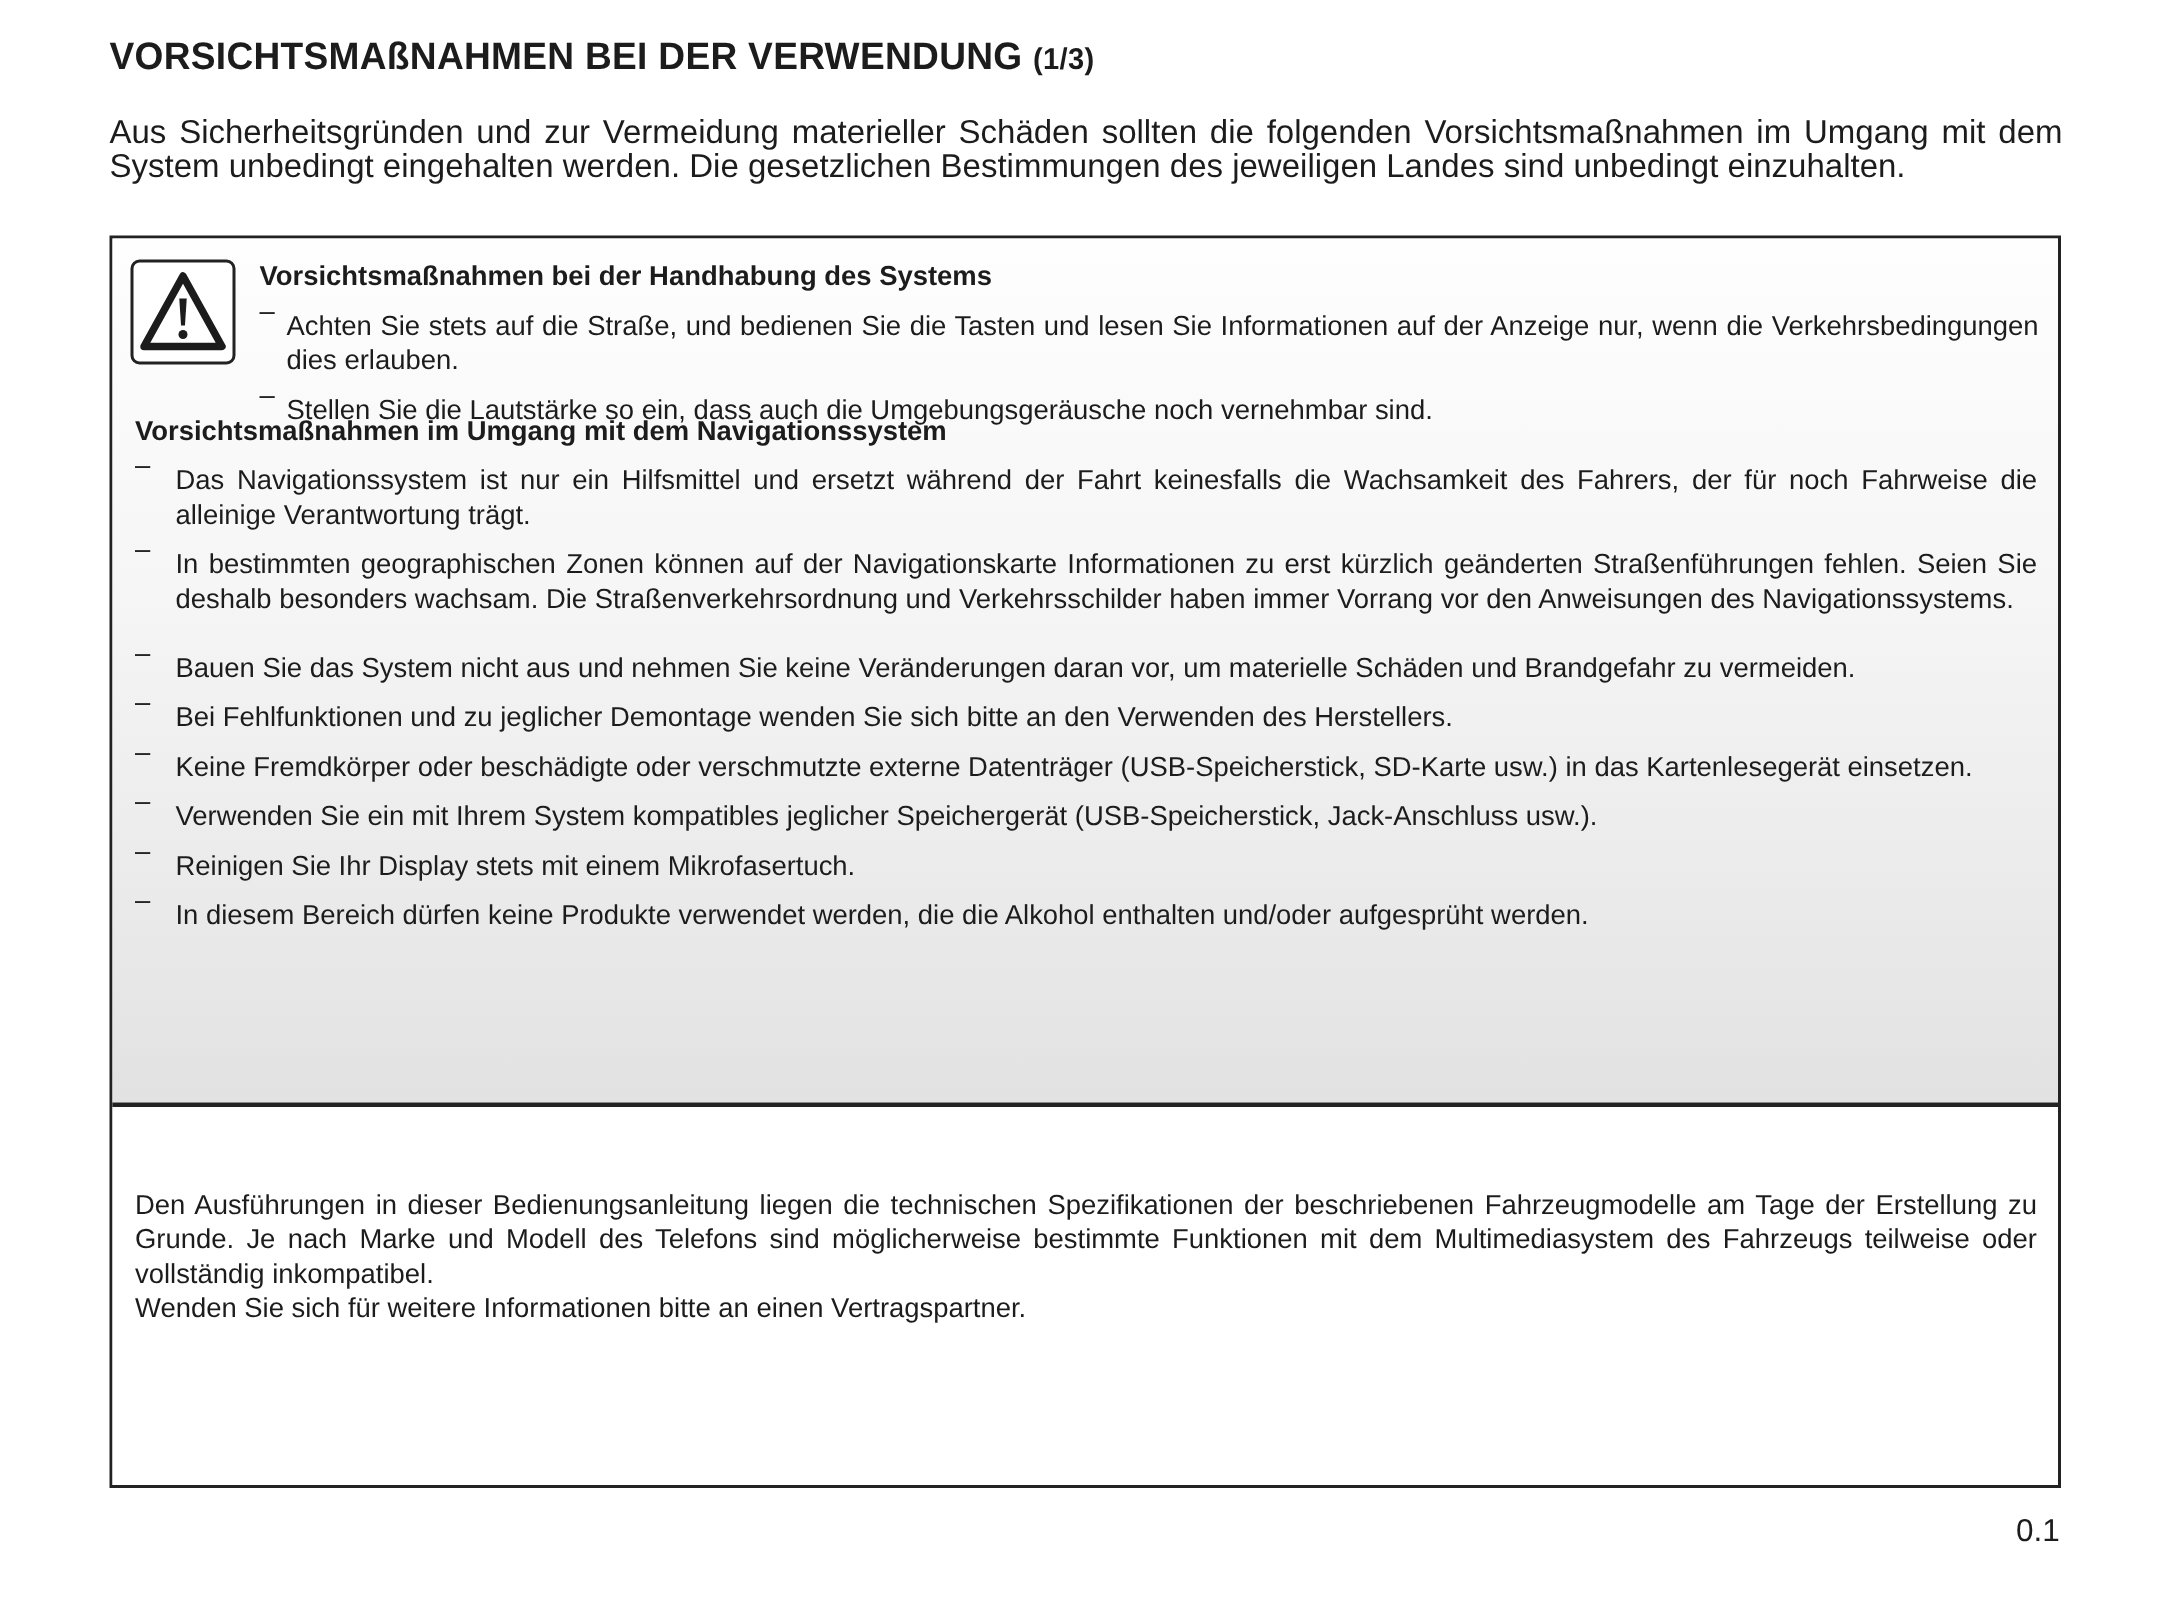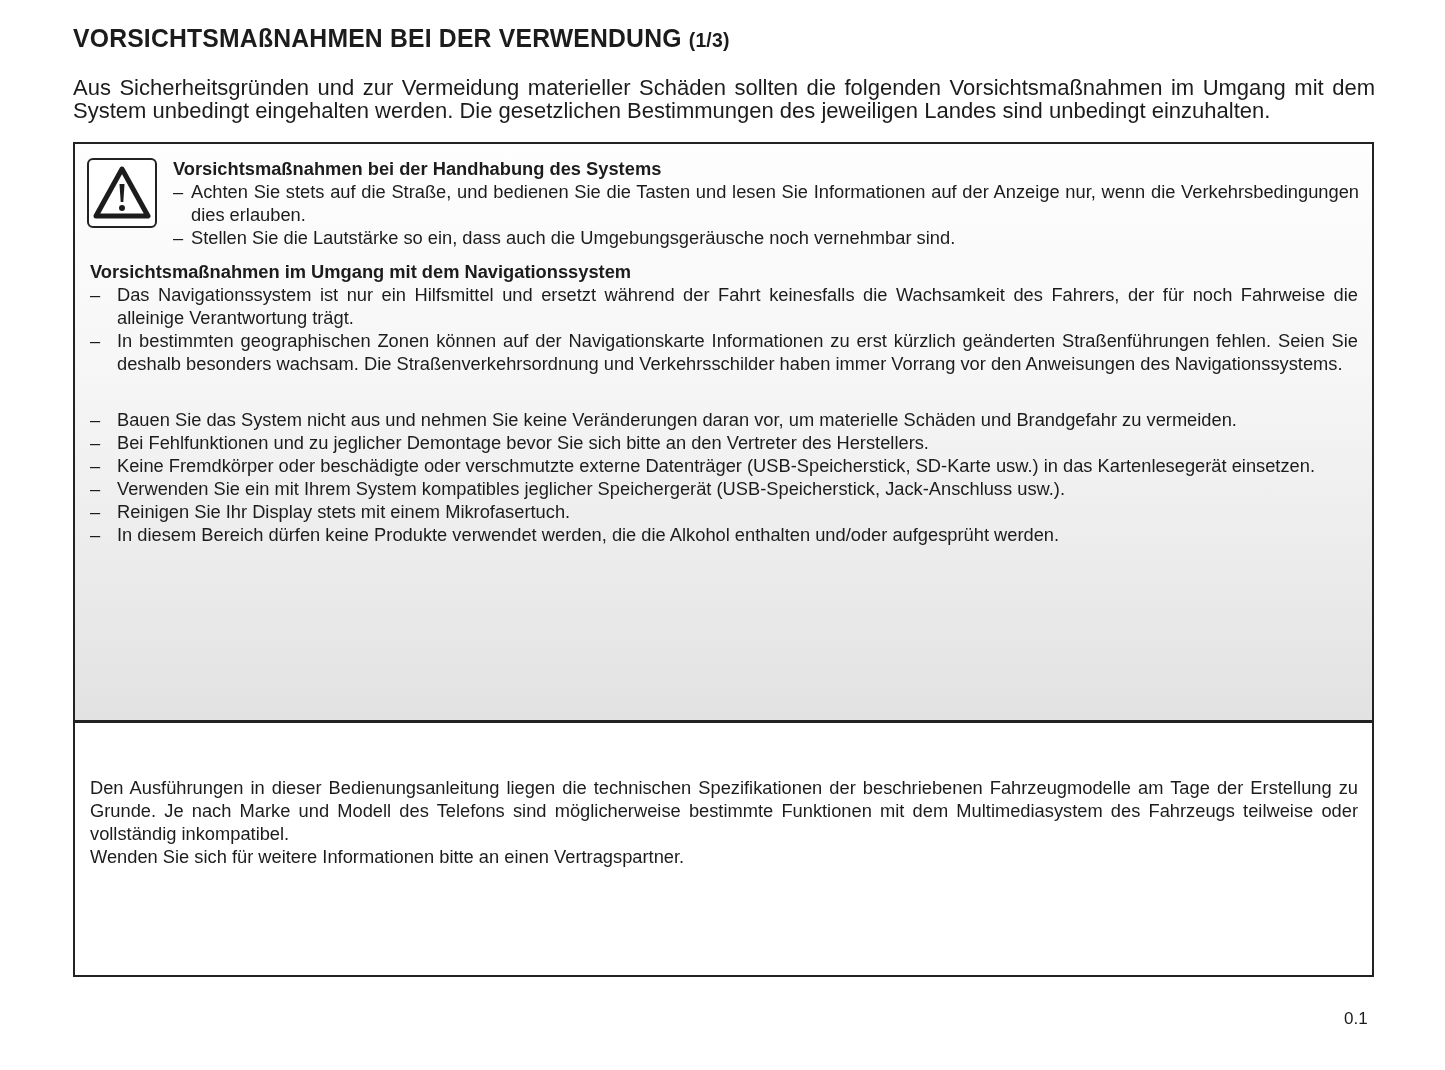--- a/index.html
+++ b/index.html
@@ -36,21 +36,21 @@
       top: 76px;
       width: 1302px;
       font-size: 22px;
       line-height: 23px;
       text-align: justify;
       color: #1c1c1c;
     }
     .box {
       position: absolute;
       left: 73px;
-      top: 142px;
+      top: 157px;
       width: 1297px;
       height: 831px;
       border: 2px solid #222222;
       box-sizing: content-box;
     }
     .box-top {
       position: absolute;
       left: 0;
       top: 0;
       width: 1297px;
@@ -102,20 +102,21 @@
       display: flex;
       text-align: justify;
     }
     .dash-item .dash {
       flex: 0 0 auto;
       width: 18px;
     }
     .dash-item .text {
       flex: 1 1 auto;
       text-align: justify;
+      margin-top: 10px;
     }
     .wide-block {
       position: absolute;
       left: 15px;
       width: 1268px;
     }
     .wide-block .dash-item .dash {
       width: 27px;
     }
     .nav-block { top: 116px; }
@@ -130,21 +131,21 @@
       color: #1c1c1c;
       text-align: justify;
     }
     .bottom-text p {
       margin: 0;
     }
     .page-number {
       position: absolute;
       left: 1344px;
       top: 1009px;
-      font-size: 17px;
+      font-size: 21px;
       color: #1c1c1c;
     }
   </style>
 </head>
 <body>
 
 <h1 class="page-title" style="margin:0;">
   <span>VORSICHTSMAßNAHMEN BEI DER VERWENDUNG</span>
   <span class="part">(1/3)</span>
 </h1>
@@ -186,21 +187,21 @@
       </div>
     </div>
 
     <div class="content wide-block devices-block">
       <div class="dash-item">
         <span class="dash">–</span>
         <span class="text">Bauen Sie das System nicht aus und nehmen Sie keine Veränderungen daran vor, um materielle Schäden und Brandgefahr zu vermeiden.</span>
       </div>
       <div class="dash-item">
         <span class="dash">–</span>
-        <span class="text">Bei Fehlfunktionen und zu jeglicher Demontage bevor Sie sich bitte an den Vertreter des Herstellers.</span>
+        <span class="text">Bei Fehlfunktionen und zu jeglicher Demontage wenden Sie sich bitte an den Verwenden des Herstellers.</span>
       </div>
       <div class="dash-item">
         <span class="dash">–</span>
         <span class="text">Keine Fremdkörper oder beschädigte oder verschmutzte externe Datenträger (USB-Speicherstick, SD-Karte usw.) in das Kartenlesegerät einsetzen.</span>
       </div>
       <div class="dash-item">
         <span class="dash">–</span>
         <span class="text">Verwenden Sie ein mit Ihrem System kompatibles jeglicher Speichergerät (USB-Speicherstick, Jack-Anschluss usw.).</span>
       </div>
       <div class="dash-item">

